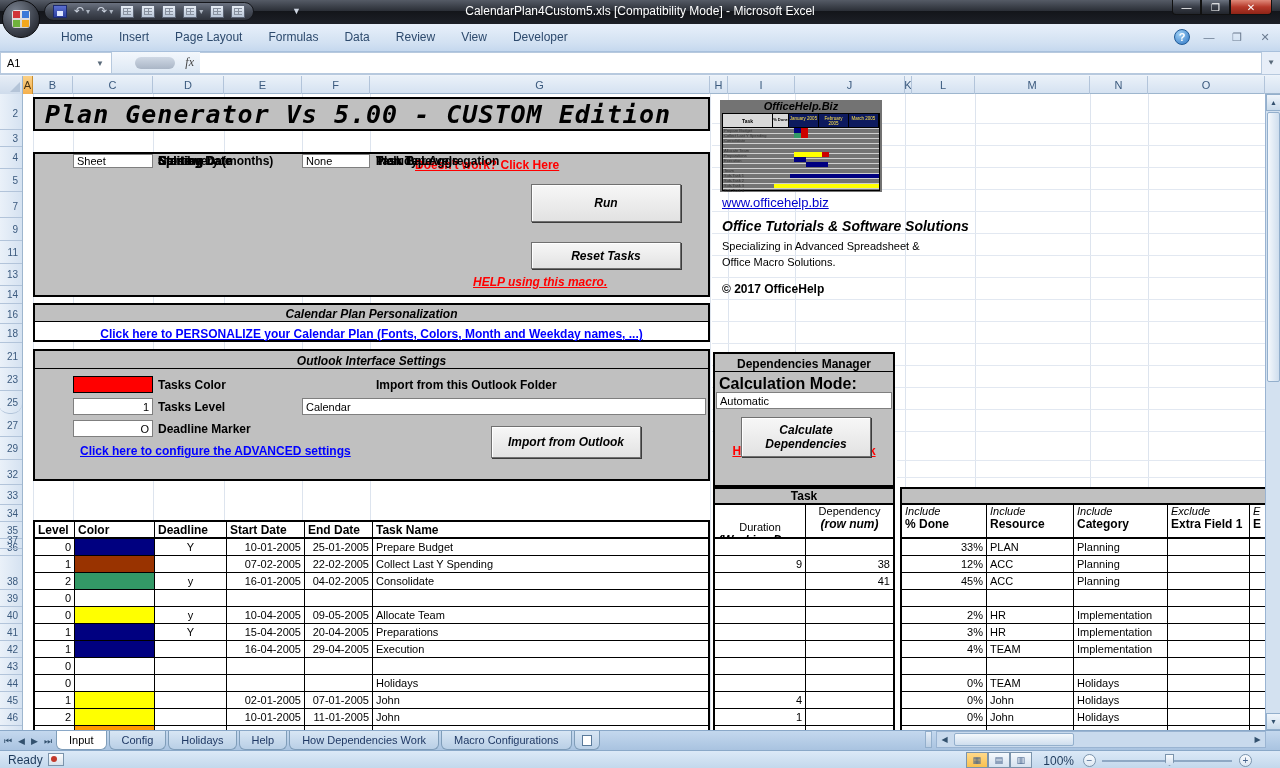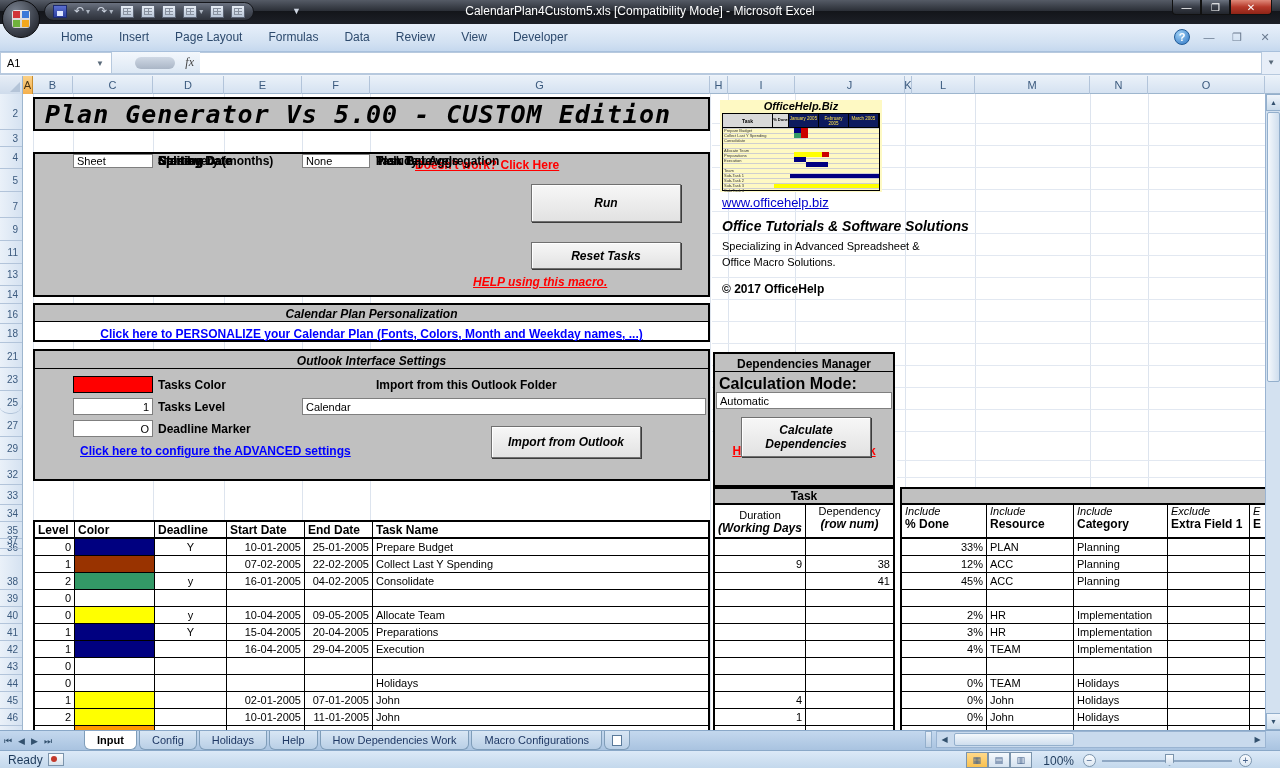--- a/index.html
+++ b/index.html
@@ -102,21 +102,21 @@
   .btn3d { position:absolute; background:linear-gradient(#f7f7f7,#e2e2e2); border:1px solid #707070;
     box-shadow:1px 1px 0 #3c3c3c, inset 1px 1px 0 #ffffff; display:flex; flex-direction:column; align-items:center; justify-content:center;
     font-weight:bold; font-style:italic; font-size:12px; text-align:center; }
 
   
   #banner { position:absolute; left:33px; top:3px; width:677px; height:34px; background:#c0c0c0; border:2px solid #000;
     display:flex; align-items:center; padding-left:10px; font-family:"DejaVu Sans Mono",monospace; font-style:italic; font-weight:bold;
     font-size:25px; letter-spacing:1px; white-space:nowrap; }
 
   
-  #gantt-img { position:absolute; left:720px; top:6px; width:162px; height:92px; background:#fef9c3; z-index:2; }
+  #gantt-img { position:absolute; left:720px; top:6px; width:162px; height:92px; background:#737373; z-index:2; }
   #gantt-title { text-align:center; font-weight:bold; font-style:italic; font-size:11px; height:13px; }
   #gantt-tbl { position:absolute; left:2px; top:13px; right:2px; bottom:1px; border:1px solid #000;
     background:repeating-linear-gradient(to bottom, transparent 0 4px, #cfcfcf 4px 5px); }
   #gantt-hd { display:flex; height:14px; border-bottom:1px solid #000; background:#fff; }
   #g-task { width:50px; background:#d9d9d9; font-size:5px; font-weight:bold; text-align:center; border-right:1px solid #000; padding-top:4px; }
   #g-pct { width:16px; background:#d9d9d9; font-size:4px; font-weight:bold; text-align:center; border-right:1px solid #000; padding-top:3px; }
   .g-month { flex:1; background:#0d1a5e; color:#ffe34d; font-size:4.5px; text-align:center; padding-top:2px; border-right:1px solid #000; overflow:hidden; }
   .g-row { height:5px; font-size:4px; color:#333; padding-left:1px; white-space:nowrap; overflow:hidden; }
   .gbar { position:absolute; z-index:3; }
   #promo-url { position:absolute; left:722px; top:101px; font-size:13px; z-index:2; }
@@ -136,21 +136,21 @@
 
   #tasks-rows, #mid-rows, #right-rows { position:absolute; border:2px solid #000; border-top:none; background:#fff; }
 
   
   #tabbar { position:absolute; left:0; top:730px; width:1280px; height:20px;
     background:linear-gradient(#c4d8ee,#a9c3e0); border-top:1px solid #8aa8c8; display:flex; align-items:flex-start; }
   #tab-nav { display:flex; align-items:center; height:20px; padding:0 4px; gap:6px; color:#33516e; font-size:9px; }
   .sheettab { height:19px; padding:3px 12px 0 12px; font-size:11px; color:#1f3864;
     background:linear-gradient(#d8e6f4,#b9cfe6); border:1px solid #7f9db9; border-top:none;
     border-radius:0 0 6px 6px; margin-right:2px; white-space:nowrap; }
-  .sheettab.active { background:#fff; font-weight:bold; color:#000;margin-left:28px; }
+  .sheettab.active { background:#fff; font-weight:normal; color:#000; }
   #tab-insert { width:26px; height:19px; background:linear-gradient(#d8e6f4,#b9cfe6); border:1px solid #7f9db9; border-top:none;
     border-radius:0 0 6px 6px; display:flex; align-items:center; justify-content:center; }
   #tab-insert i { width:10px; height:11px; background:#fff; border:1px solid #5a7austin; border:1px solid #5a7a9a; position:relative; }
   #hscroll { position:absolute; right:14px; top:731px; width:330px; height:17px; background:#c9daed; border:1px solid #9ab4d2;
     display:flex; align-items:center; }
   .harr { width:15px; text-align:center; font-size:8px; color:#33516e; }
   #hthumb { width:120px; height:13px; margin-left:2px; background:linear-gradient(#f4f8fc,#cfdeee); border:1px solid #93afcc; border-radius:2px; }
   #hsplit { position:absolute; right:348px; top:731px; width:7px; height:17px; background:linear-gradient(#e6eef7,#bccfe4); border:1px solid #93afcc; }
 
   
@@ -507,21 +507,21 @@
         <div class="tcell c" style="width:72px"></div>
         <div class="tcell r" style="width:78px">17-01-2005</div>
         <div class="tcell r" style="width:68px">21-01-2005</div>
         <div class="tcell" style="flex:1">M</div>
       </div>
       </div>
 
     <div class="tbl-hd" style="left:713px;top:393px;width:182px;height:18px;font-weight:bold;font-size:12px;">Task</div>
     <div style="position:absolute;left:713px;top:409px;width:182px;height:36px;border:2px solid #000;background:#fff;display:flex;">
 
-    <div class="tcell" style="flex-direction: column; justify-content: flex-start; padding: 4px; width: 91px;">
+    <div class="tcell" style="flex-direction: column; justify-content: flex-start; padding: 16px; width: 91px;">
         <span style="font-size:11px;">Duration</span>
         <span style="font-size:12px;font-weight:bold;font-style:italic;">(Working Days</span>
       </div>
         <div class="tcell" style="flex-direction: column; justify-content: flex-start; padding: 0px; width: 87px;">
         <span style="font-size:11px;">Dependency</span>
         <span style="font-size:12px;font-weight:bold;font-style:italic;">(row num)</span>
       </div>
       </div>
     <div id="mid-rows" style="left:713px;top:445px;width:182px;">
 

